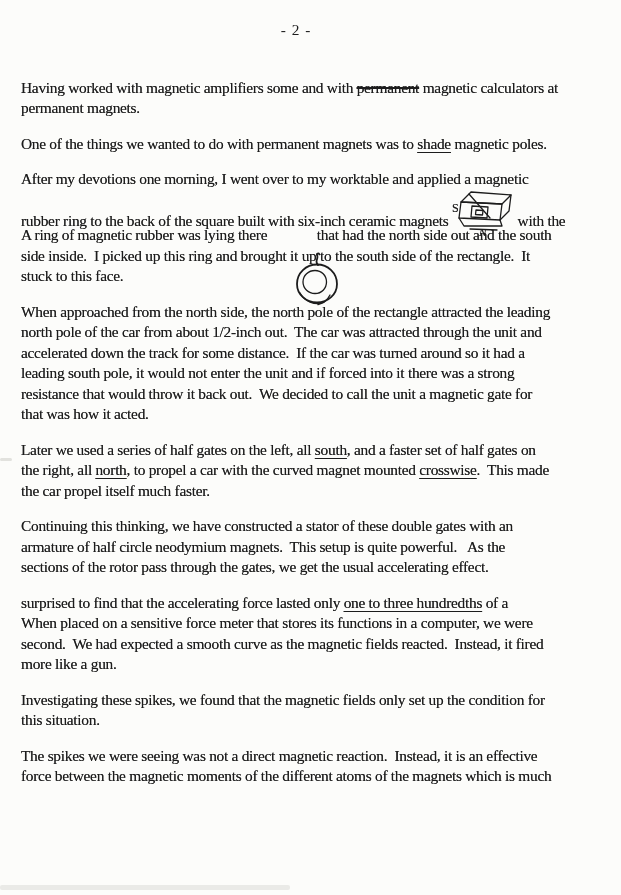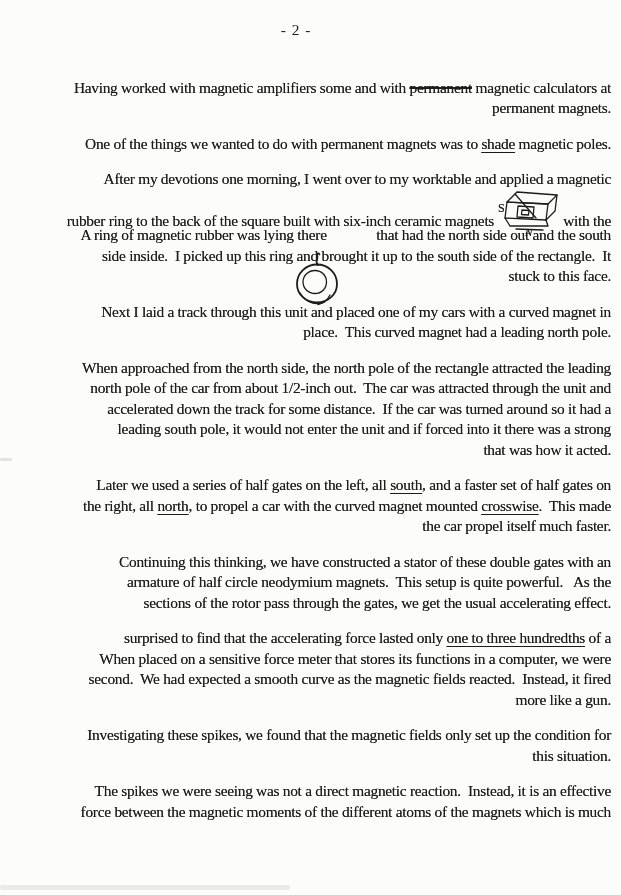--- a/index.html
+++ b/index.html
@@ -29,21 +29,21 @@
     line-height: 20.5px;
     letter-spacing: 1px;
     margin-bottom: 37px;
   }
   .body-text {
     font-size: 15.4px;
     line-height: 20.5px;
     letter-spacing: -0.28px;
     text-shadow: 0 0 0.6px rgba(26,26,26,0.7);
   }
-  .para { margin: 0 0 15px 0; text-align: right; }
+  .para { margin: 0 0 15px 0; }
   .para:last-child { margin-bottom: 6px; }
   .line { white-space: pre; height: 20.5px; }
   .strike {
     text-decoration: line-through;
     text-decoration-thickness: 1.6px;
   }
   .underline {
     text-decoration: underline;
     text-decoration-thickness: 1.2px;
     text-underline-offset: 2.5px;
@@ -110,28 +110,25 @@
     <text class="sketch-label" x="27" y="49" font-size="11" font-style="italic">N</text>
   </svg>
 </span><span> with the</span></div>
         </div>
         <div class="para">
           <div class="line"><span>A ring of magnetic rubber was lying there </span><span class="gap" style="width: 46px;"></span><span>that had the north side out and the south</span></div>
           <div class="line"><span>side inside.  I picked up this ring and brought it up to the south side of the rectangle.  It</span></div>
           <div class="line"><span>stuck to this face.</span></div>
         </div>
         <div class="para">
-          <div class="line"><span>Next I laid a track through this unit and placed one of my cars with a curved magnet in</span></div>
-          <div class="line"><span>place.  This curved magnet had a leading north pole.</span></div>
-        </div>
-        <div class="para">
           <div class="line"><span>When approached from the north side, the north pole of the rectangle attracted the leading</span></div>
           <div class="line"><span>north pole of the car from about 1/2-inch out.  The car was attracted through the unit and</span></div>
           <div class="line"><span>accelerated down the track for some distance.  If the car was turned around so it had a</span></div>
           <div class="line"><span>leading south pole, it would not enter the unit and if forced into it there was a strong</span></div>
+          <div class="line"><span>resistance that would throw it back out.  We decided to call the unit a magnetic gate for</span></div>
           <div class="line"><span>that was how it acted.</span></div>
         </div>
         <div class="para">
           <div class="line"><span>Later we used a series of half gates on the left, all </span><span class="underline">south</span><span>, and a faster set of half gates on</span></div>
           <div class="line"><span>the right, all </span><span class="underline">north</span><span>, to propel a car with the curved magnet mounted </span><span class="underline">crosswise</span><span>.  This made</span></div>
           <div class="line"><span>the car propel itself much faster.</span></div>
         </div>
         <div class="para">
           <div class="line"><span>Continuing this thinking, we have constructed a stator of these double gates with an</span></div>
           <div class="line"><span>armature of half circle neodymium magnets.  This setup is quite powerful.   As the</span></div>

